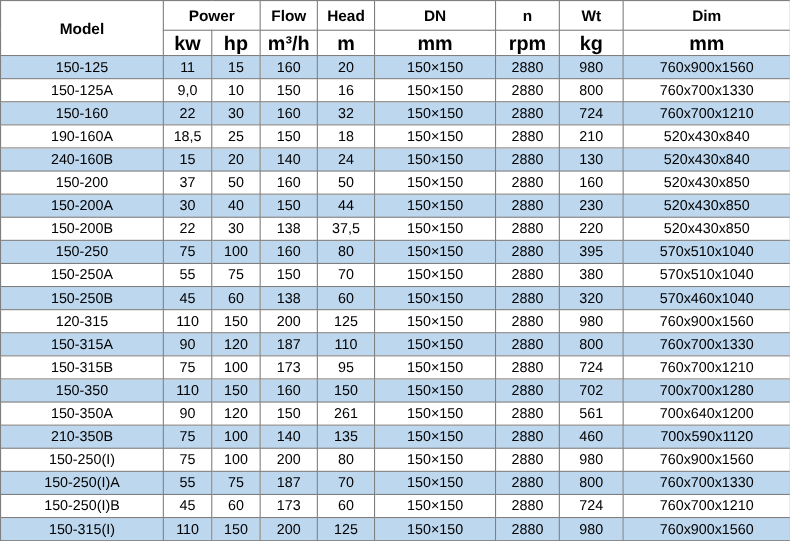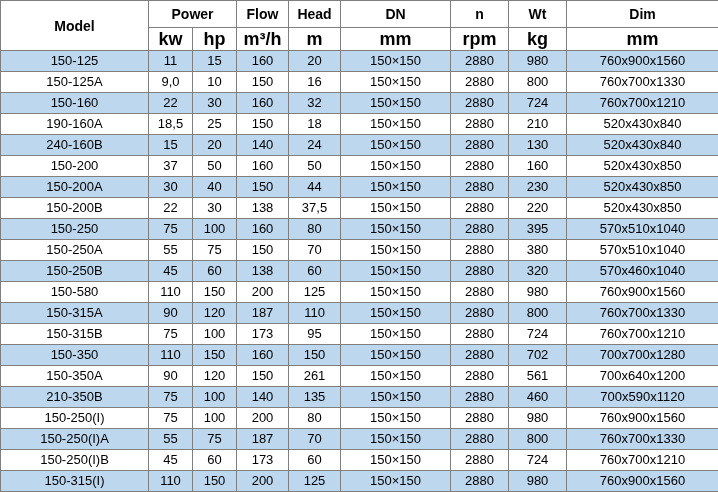--- a/index.html
+++ b/index.html
@@ -221,21 +221,21 @@
         <td>45</td>
         <td>60</td>
         <td>138</td>
         <td>60</td>
         <td>150×150</td>
         <td>2880</td>
         <td>320</td>
         <td>570x460x1040</td>
       </tr>
       <tr class="plain">
-        <td class="model">150-580</td>
+        <td class="model">120-315</td>
         <td>110</td>
         <td>150</td>
         <td>200</td>
         <td>125</td>
         <td>150×150</td>
         <td>2880</td>
         <td>980</td>
         <td>760x900x1560</td>
       </tr>
       <tr class="alt">

